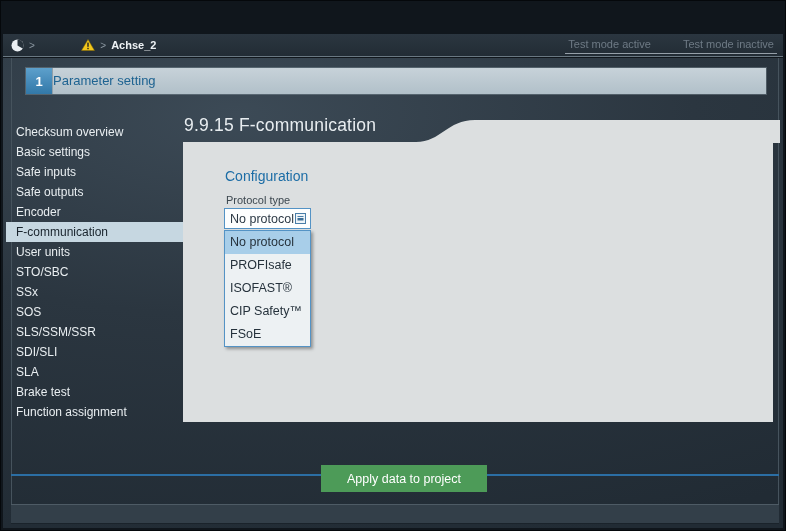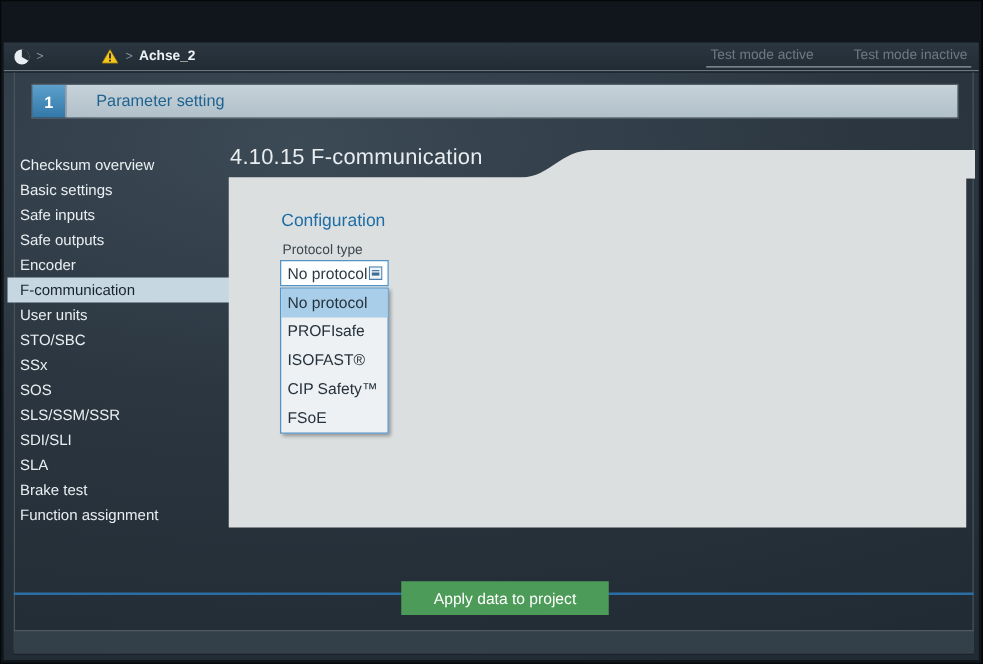--- a/index.html
+++ b/index.html
@@ -66,21 +66,21 @@
     position: absolute; left: 23px; top: 10px; width: 740px; height: 26px;
     display: flex; box-shadow: 0 0 0 1px rgba(150,165,175,0.35);
   }
   .step-num {
     width: 26px; background: linear-gradient(#5da0cc, #3278a8);
     color: #fff; font-size: 13px; font-weight: bold;
     display: flex; align-items: center; justify-content: center;
   }
   .step-label {
     flex: 1; background: linear-gradient(#c7d2d9, #b1c0c9);
-    color: #1e6391; font-size: 13px; line-height: 26px; padding-left: 24px;
+    color: #1e6391; font-size: 13px; line-height: 26px; padding-left: 0;
     border-left: 1px solid #8fa0ab;
   }
 
   
   .sidebar { position: absolute; left: 3px; top: 64px; width: 179px; }
   .side-item {
     height: 20px; line-height: 20px; padding-left: 10px;
     font-size: 12px; color: #e9eef1; white-space: nowrap; cursor: default;
   }
   .side-item.selected { background: #c6d7e1; color: #18232c; }
@@ -173,21 +173,21 @@
       <div class="side-item">STO/SBC</div>
       <div class="side-item">SSx</div>
       <div class="side-item">SOS</div>
       <div class="side-item">SLS/SSM/SSR</div>
       <div class="side-item">SDI/SLI</div>
       <div class="side-item">SLA</div>
       <div class="side-item">Brake test</div>
       <div class="side-item">Function assignment</div>
     </div>
 
-    <div class="page-heading">4.10.15 F-communication</div>
+    <div class="page-heading">9.9.15 F-communication</div>
     <svg class="panel-swoosh" viewBox="0 0 597 23" preserveAspectRatio="none">
       <path d="M0,22 H233 C258,22 264,0 292,0 H597 V23 H0 Z" fill="#dcdfe0"></path>
     </svg>
     <div class="panel">
       <div class="section-title">Configuration</div>
       <div class="field-label">Protocol type</div>
 
       <div class="combo">
         <span>No protocol</span>
         <svg class="combo-icon" viewBox="0 0 11 11">

